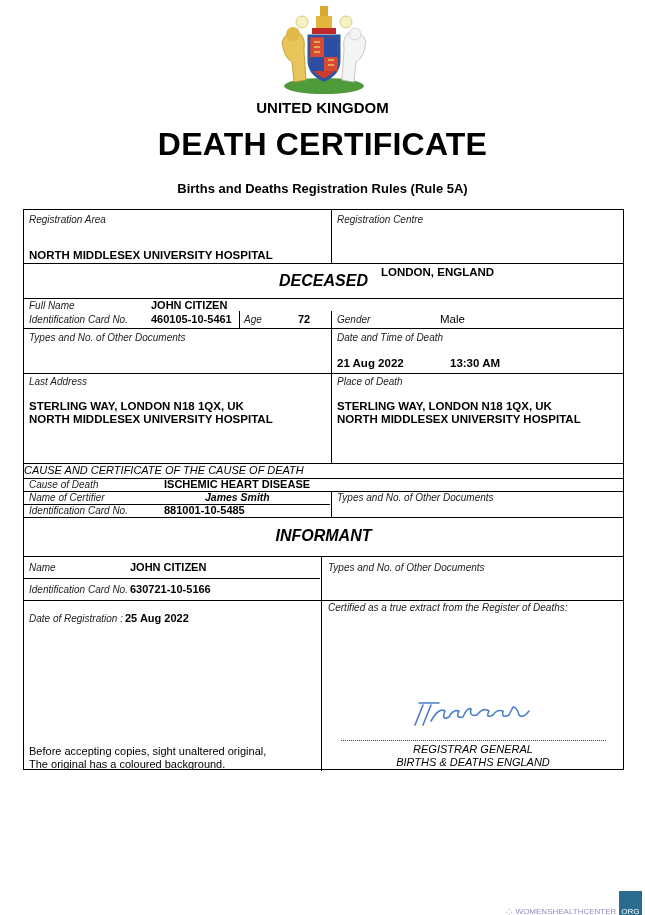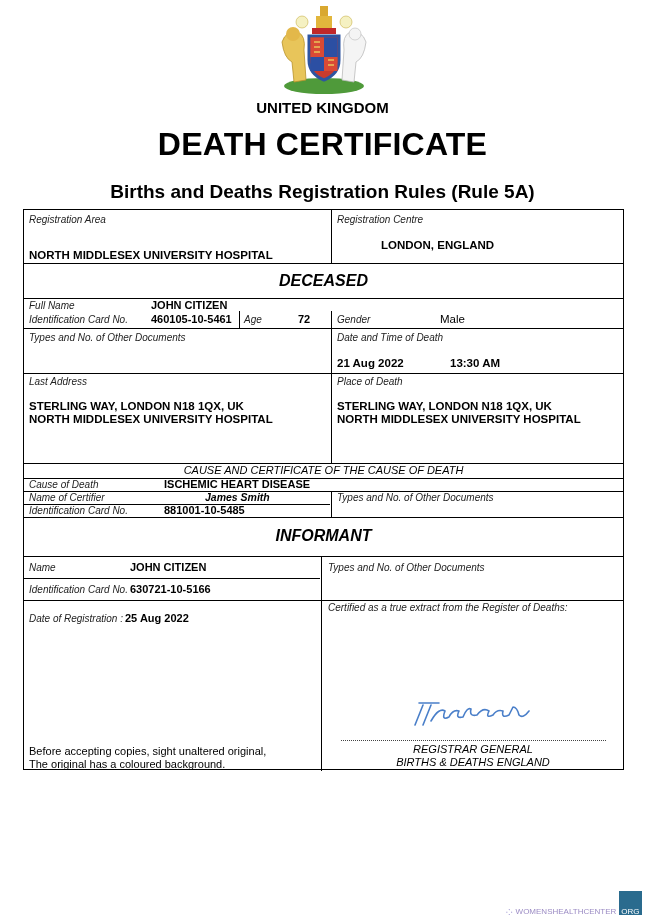--- a/index.html
+++ b/index.html
@@ -2,31 +2,31 @@
 <html><head>
 <meta charset="utf-8">
 <style>
   * { box-sizing: border-box; margin: 0; padding: 0; }
   html, body { width: 645px; height: 915px; background: #ffffff; overflow: hidden; }
   body { position: relative; font-family: "Liberation Sans", sans-serif; color: #000; }
 
   .crest { position: absolute; left: 276px; top: 2px; width: 96px; height: 92px; }
   .country { position: absolute; left: 0; width: 645px; top: 99px; text-align: center; font-weight: bold; font-size: 15px; }
   .title { position: absolute; left: 0; width: 645px; top: 126px; text-align: center; font-weight: bold; font-size: 32px; letter-spacing: 0.2px; }
-  .subtitle { position: absolute; left: 0; width: 645px; top: 181px; text-align: center; font-weight: bold; font-size: 19px; }
+  .subtitle { position: absolute; left: 0; width: 645px; top: 181px; text-align: center; font-weight: bold; font-size: 13px; }
 
   .box { position: absolute; left: 23px; width: 601px; border: 1px solid #000; }
   .abs { position: absolute; }
   .lbl { font-style: italic; font-size: 10px; color: #222; white-space: nowrap; }
   .val { font-weight: bold; font-size: 11.5px; white-space: nowrap; }
   .plain { font-size: 11.5px; white-space: nowrap; }
   .hline { position: absolute; left: 0; right: 0; height: 0; border-top: 1px solid #000; }
   .vline { position: absolute; width: 0; border-left: 1px solid #000; }
   .section-title { position: absolute; left: 0; right: 0; text-align: center; font-weight: bold; font-style: italic; font-size: 16px; }
-  .cause-title { position: absolute; left: 0; right: 0; text-align: center; font-style: italic; font-size: 11px; }
+  .cause-title { position: absolute; left: 0; right: 0; font-style: italic; font-size: 11px; }
   .note { font-size: 11px; line-height: 13px; }
   .registrar { text-align: center; font-style: italic; font-size: 11px; line-height: 13px; }
   .dots { border-top: 1px dotted #444; }
   .sig { color: #4a7fc9; }
 
   .footer-logo { position: absolute; left: 506px; top: 891px; display: flex; align-items: center; gap: 3px; font-size: 8px; color: #9b8bc4; }
   .footer-logo .org { background: #2a6b8e; color: #fff; font-size: 8px; padding: 16px 2px; }
 </style>
 </head>
 <body>
@@ -57,21 +57,21 @@
 <div class="country">UNITED KINGDOM</div>
 <div class="title">DEATH CERTIFICATE</div>
 <div class="subtitle">Births and Deaths Registration Rules (Rule 5A)</div>
 
 <div class="box" style="top:209px; height:561px;">
 
   <div class="vline" style="left:307px; top:0; height:53px;"></div>
   <div class="abs lbl" style="left:5px; top:4px;">Registration Area</div>
   <div class="abs val" style="left:5px; top:39px;">NORTH MIDDLESEX UNIVERSITY HOSPITAL</div>
   <div class="abs lbl" style="left:313px; top:4px;">Registration Centre</div>
-  <div class="abs val" style="left:313px; top:29px;padding-left:44px;">LONDON, ENGLAND</div>
+  <div class="abs val" style="left:313px; top:56px;padding-left:44px;">LONDON, ENGLAND</div>
   <div class="hline" style="top:53px;"></div>
 
   <div class="section-title" style="top:62px;">DECEASED</div>
   <div class="hline" style="top:88px;"></div>
 
   <div class="abs lbl" style="left:5px; top:90px;">Full Name</div>
   <div class="abs val" style="left:127px; top:89px; font-size:11px;">JOHN CITIZEN</div>
   <div class="abs lbl" style="left:5px; top:104px;">Identification Card No.</div>
   <div class="abs val" style="left:127px; top:103px; font-size:11px;">460105-10-5461</div>
   <div class="vline" style="left:215px; top:101px; height:17px;"></div>

